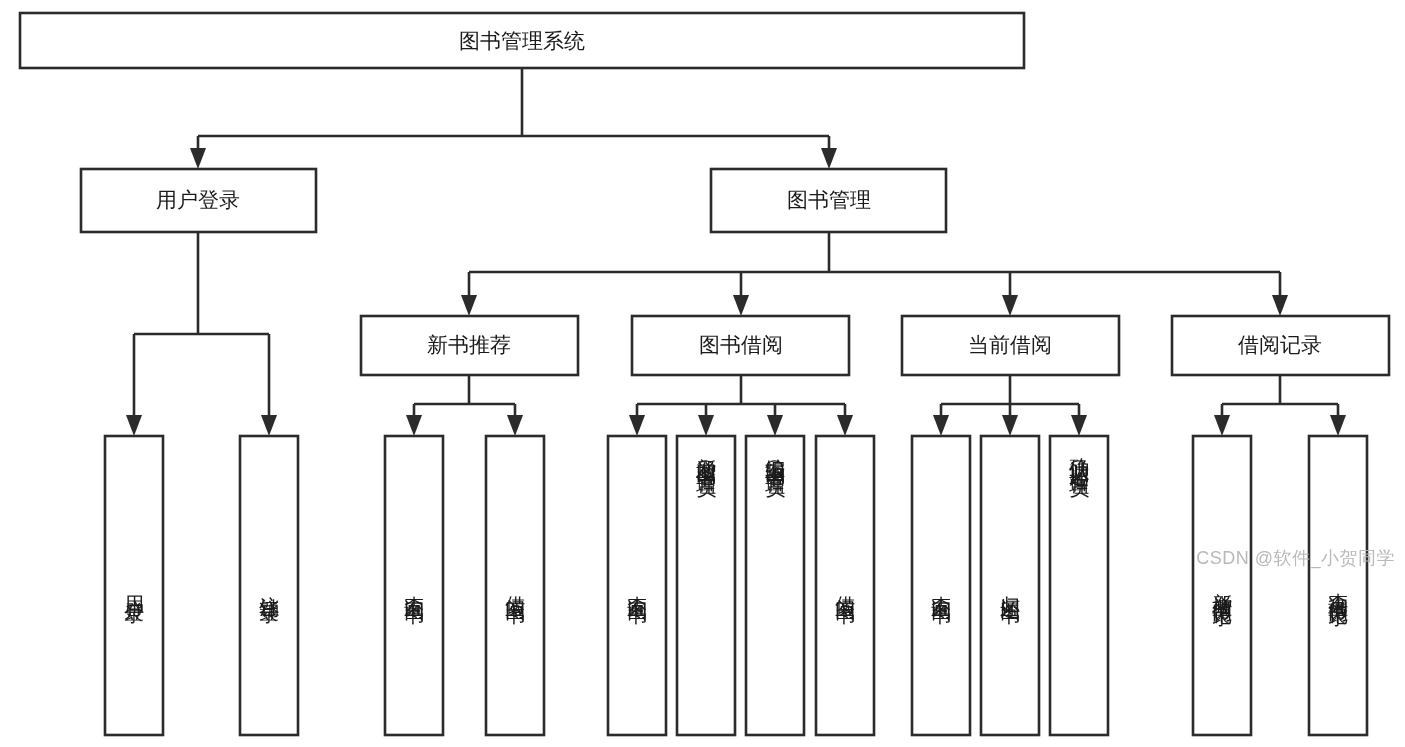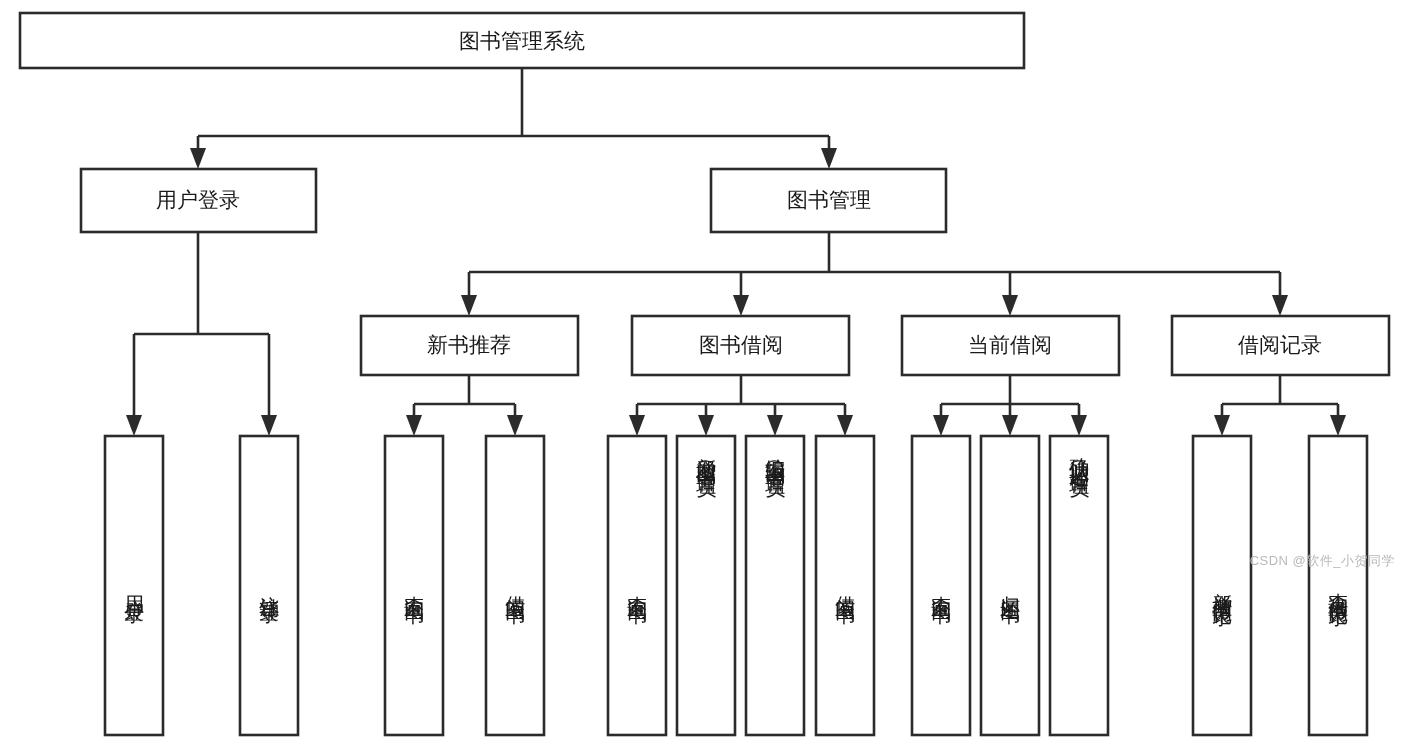--- a/index.html
+++ b/index.html
@@ -64,21 +64,21 @@
     line-height: 1.28;
     letter-spacing: 3px;
     color: #1a1a1a;
     white-space: nowrap;
   }
   .watermark {
     position: absolute;
     right: 10px;
     bottom: 4px;
     font-family: "Liberation Sans", "DejaVu Sans", sans-serif;
-    font-size: 13px;
+    font-size: 18px;
     color: #b9b9b9;
     letter-spacing: 0.5px;
     user-select: none;
     white-space: nowrap;
   }
 </style>
 </head>
 <body>
 
 <div id="diagram-root">

